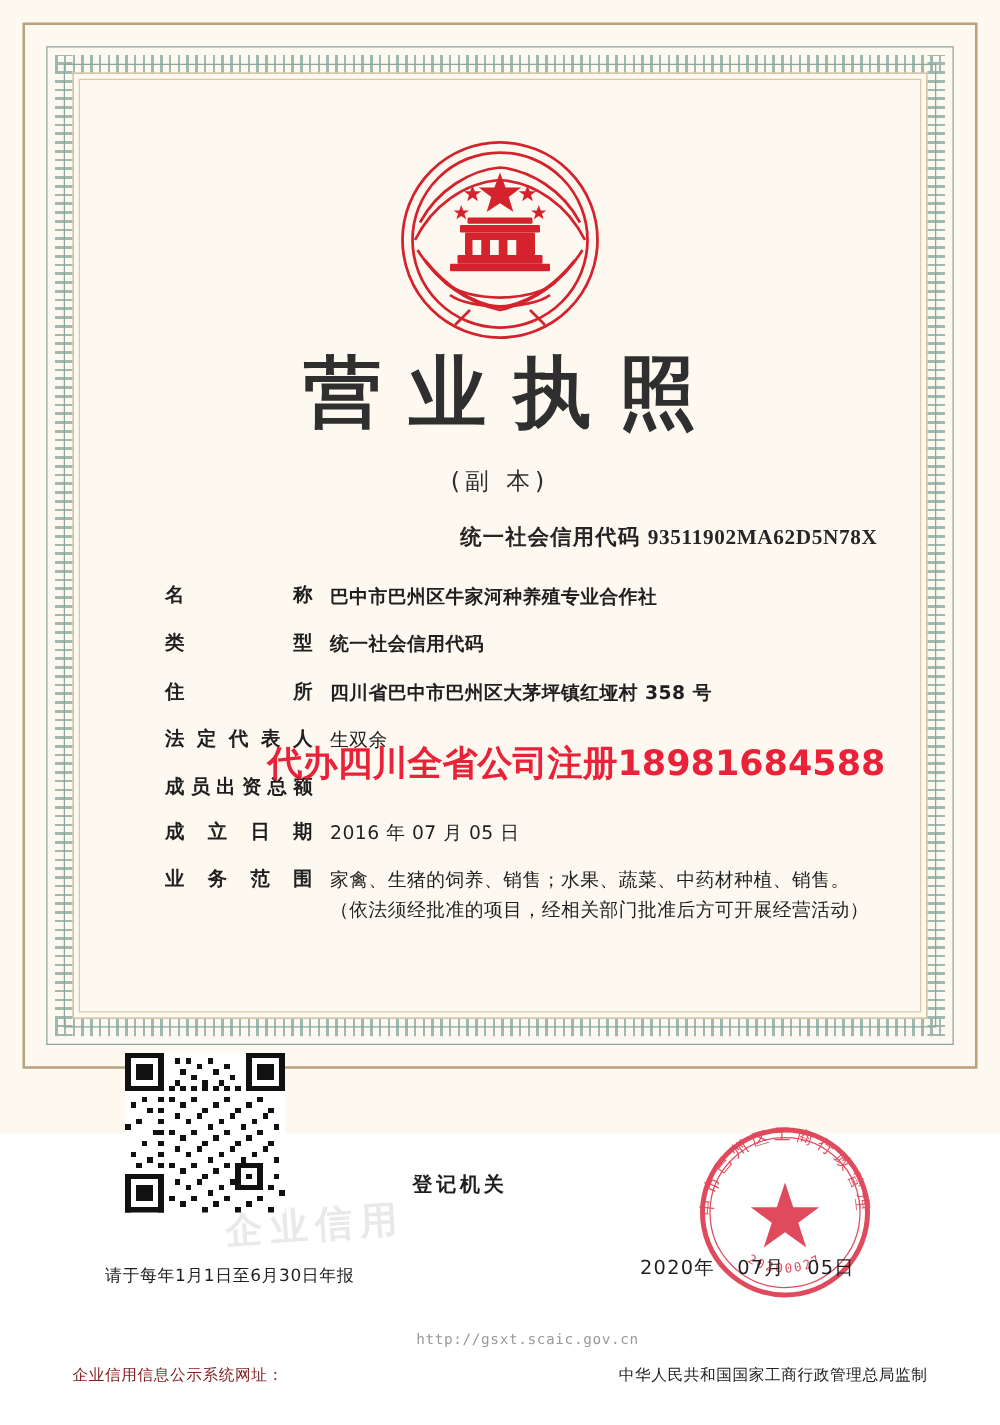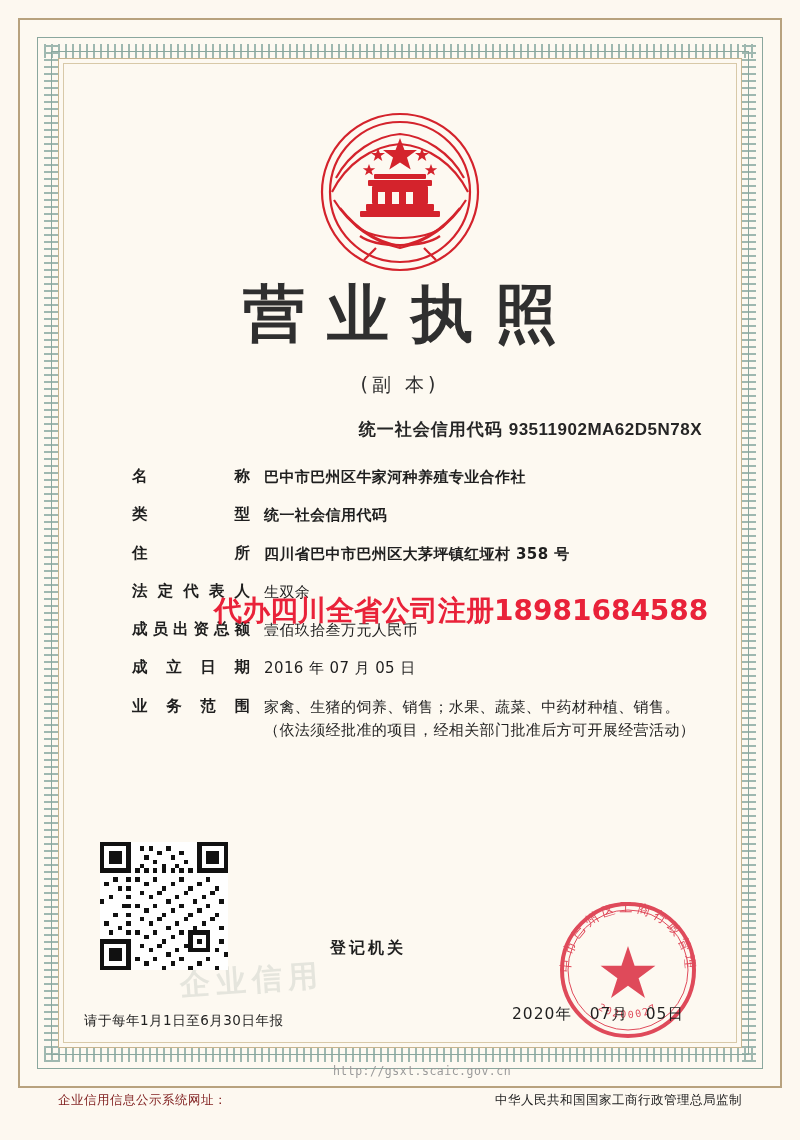--- a/index.html
+++ b/index.html
@@ -10,21 +10,21 @@
     width: 800px;
     height: 1140px;
     background: #ffffff;
     font-family: "DejaVu Sans", "Liberation Sans", sans-serif;
     overflow: hidden;
   }
 
   #license {
     position: relative;
     width: 800px;
-    height: 1140px;
+    height: 907px;
     background: #fdf8f0;
     box-sizing: border-box;
   }
 
   
   .outer-frame {
     position: absolute;
     left: 18px;
     top: 18px;
     right: 18px;
@@ -119,21 +119,21 @@
     left: 0;
     right: 98px;
     top: 418px;
     text-align: right;
     font-size: 17px;
     font-weight: bold;
     color: #252525;
     letter-spacing: 1px;
   }
   .credit-line .code {
-    font-family: Liberation Sans, sans-serif;
+    font-family: Liberation Serif, serif;
     font-weight: bold;
     letter-spacing: 0.5px;
     margin-left: 6px;
   }
 
   
   .fields {
     position: absolute;
     left: 132px;
     right: 96px;
@@ -373,21 +373,20 @@
 
     <div class="field-row">
       <div class="field-label wide">
         <span>成</span>
         <span>员</span>
         <span>出</span>
         <span>资</span>
         <span>总</span>
         <span>额</span>
       </div>
-      <div class="field-value">壹佰玖拾叁万元人民币</div>
     </div>
 
     <div class="field-row">
       <div class="field-label wide">
         <span>成</span>
         <span>立</span>
         <span>日</span>
         <span>期</span>
       </div>
       <div class="field-value">2016 年 07 月 05 日</div>

